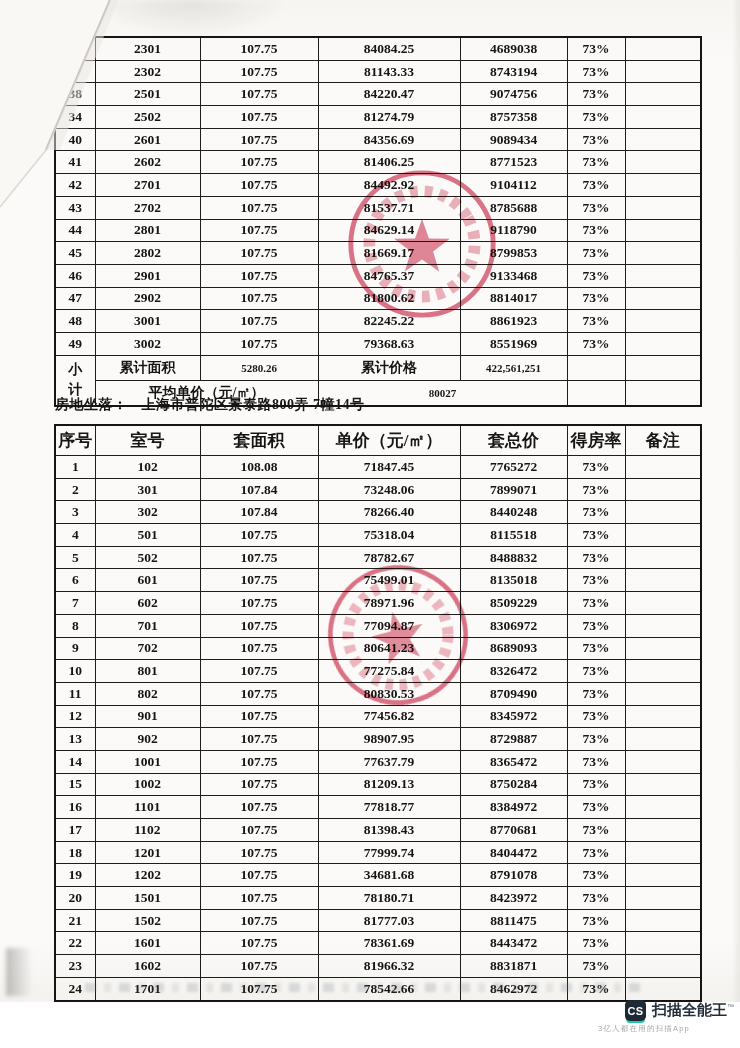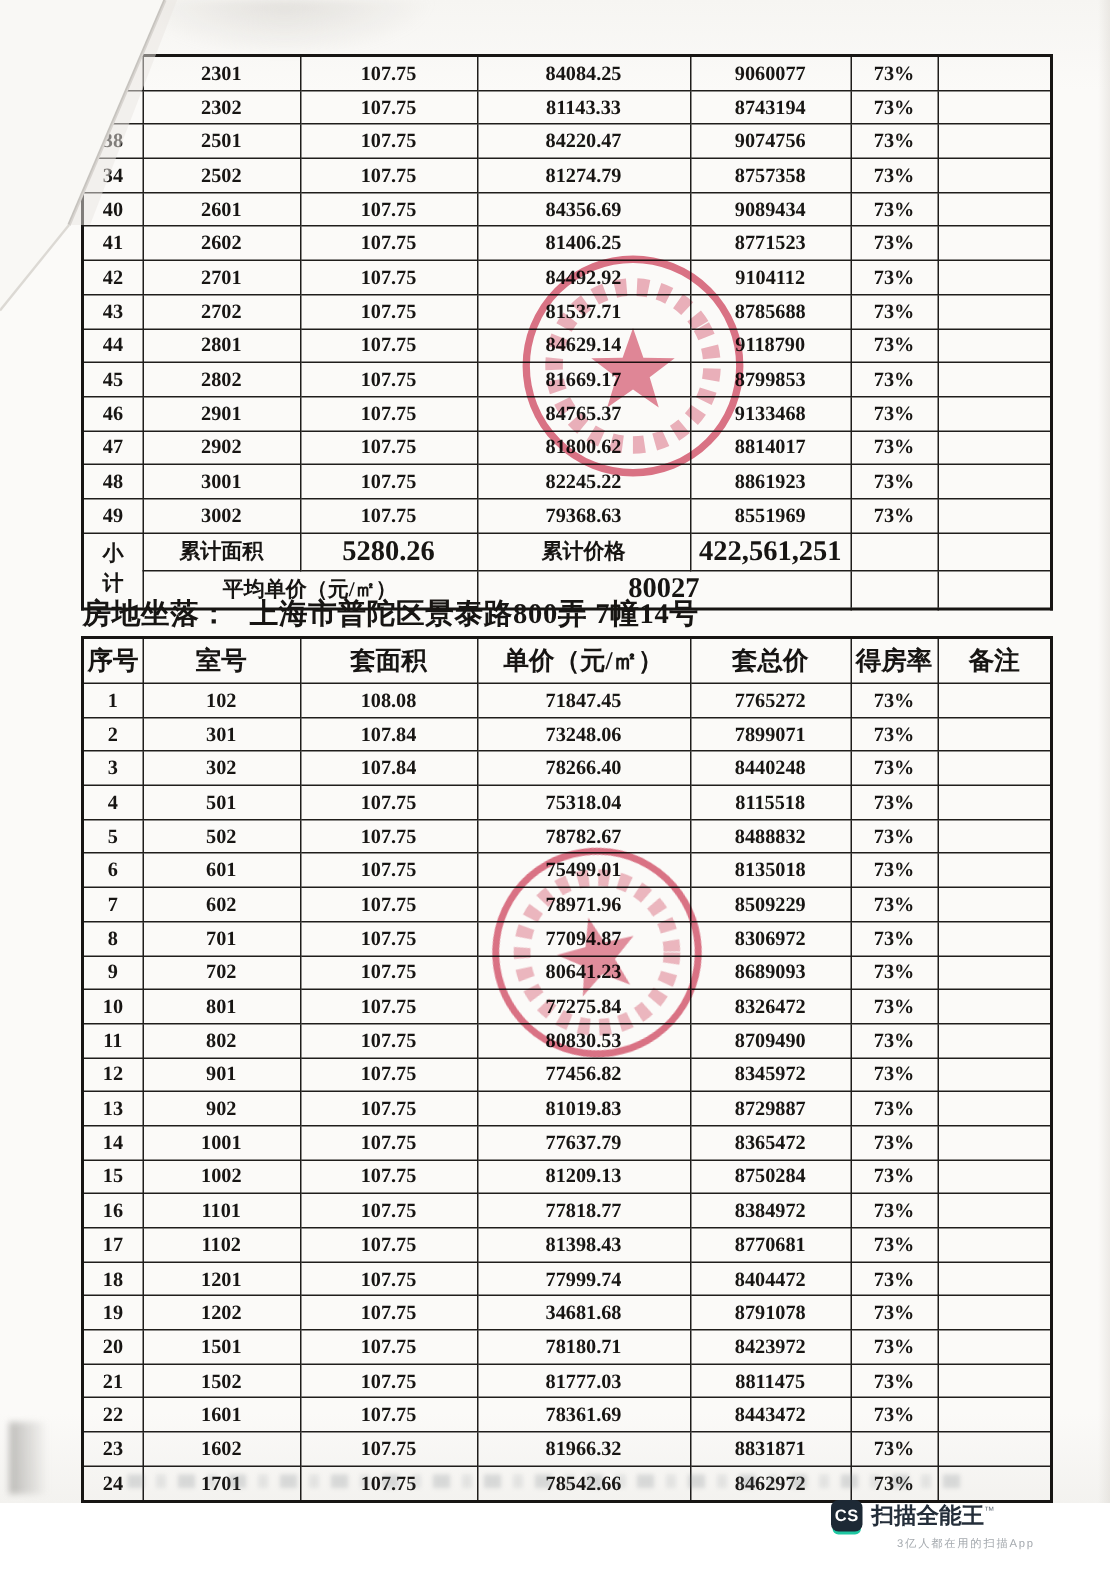--- a/index.html
+++ b/index.html
@@ -14,24 +14,24 @@
         background:transparent;}
   table.price td,table.price th{border:1.7px solid #1f1d1b;padding:0;text-align:center;
         vertical-align:middle;color:#171513;overflow:hidden;white-space:nowrap;}
   table.price{border:2.5px solid #171513;}
   .tbl1{left:54px;top:36px;}
   .tbl2{left:54px;top:424px;}
   .tbl1 td{height:21.7px;font-size:13.5px;font-weight:600;}
   .tbl2 td{height:21.7px;font-size:13.5px;font-weight:600;}
   .tbl2 th{height:29px;font-size:17px;font-weight:700;}
   .subtotal td{height:24px;font-size:14px;font-weight:700;}
-  .subtotal .sub-num{font-weight:600;font-size:19px;margin-top:32px;}
+  .subtotal .sub-num{font-weight:600;font-size:11px;margin-top:32px;}
   .vlabel{font-size:16px;font-weight:700;line-height:1.45;}
   
-  .address{position:absolute;left:55px;top:396px;font-size:19px;font-weight:700;
+  .address{position:absolute;left:55px;top:396px;font-size:14px;font-weight:700;
         color:#171513;letter-spacing:.5px;}
   .address .addr-val{margin-left:14px;}
   
   .stamp{position:absolute;mix-blend-mode:multiply;opacity:.8;filter:blur(.4px);}
   .stamp1{left:344px;top:166px;}
   .stamp2{left:324px;top:561px;transform:rotate(-14deg);}
   
   .fold{position:absolute;left:0;top:0;z-index:6;}
   
   .bleed{position:absolute;left:85px;top:983px;width:560px;height:9px;
@@ -40,21 +40,21 @@
         filter:blur(1.4px);}
   .smudge-left{position:absolute;left:6px;top:948px;width:26px;height:48px;
         background:linear-gradient(90deg,rgba(120,118,114,.45),rgba(120,118,114,0));
         filter:blur(2px);}
   .wrinkle-top{position:absolute;left:90px;top:0;width:200px;height:38px;
         background:radial-gradient(ellipse at 50% 0%,rgba(190,186,180,.35),rgba(190,186,180,0) 70%);
         filter:blur(3px);}
   
   .watermark{position:absolute;right:6px;top:1000px;width:180px;text-align:right;
         font-family:"Liberation Sans", sans-serif;}
-  .wm-top{display:flex;align-items:center;gap:6px;}
+  .wm-top{display:flex;align-items:center;justify-content:flex-end;gap:6px;}
   .cs-icon{position:relative;width:21px;height:21px;flex:0 0 21px;}
   .cs-teal{position:absolute;left:1px;bottom:-2px;width:19px;height:9px;border-radius:4px;
         background:#1fc7a2;}
   .cs-sq{position:absolute;left:0;top:0;width:21px;height:21px;border-radius:5px;
         background:#1d2935;color:#ffffff;font-size:11px;font-weight:700;
         display:flex;align-items:center;justify-content:center;letter-spacing:.3px;}
   .wm-name{font-size:15px;font-weight:700;color:#242e3a;}
   .wm-name sup{font-size:7px;font-weight:400;color:#6b7480;}
   .wm-tagline{margin-top:3px;font-size:7.5px;color:#a4a9ae;letter-spacing:1.2px;text-align:center;}
 </style>
@@ -75,21 +75,21 @@
         <col style="width:58px">
         <col style="width:76px">
     </colgroup>
     <tbody>
 
         <tr>
           <td>36</td>
           <td>2301</td>
           <td>107.75</td>
           <td>84084.25</td>
-          <td>9060077</td>
+          <td>4689038</td>
           <td>73%</td>
           <td></td>
         </tr>
 
         <tr>
           <td>37</td>
           <td>2302</td>
           <td>107.75</td>
           <td>81143.33</td>
           <td>8743194</td>
@@ -383,21 +383,21 @@
           <td>77456.82</td>
           <td>8345972</td>
           <td>73%</td>
           <td></td>
         </tr>
 
         <tr>
           <td>13</td>
           <td>902</td>
           <td>107.75</td>
-          <td>81019.83</td>
+          <td>98907.95</td>
           <td>8729887</td>
           <td>73%</td>
           <td></td>
         </tr>
 
         <tr>
           <td>14</td>
           <td>1001</td>
           <td>107.75</td>
           <td>77637.79</td>

